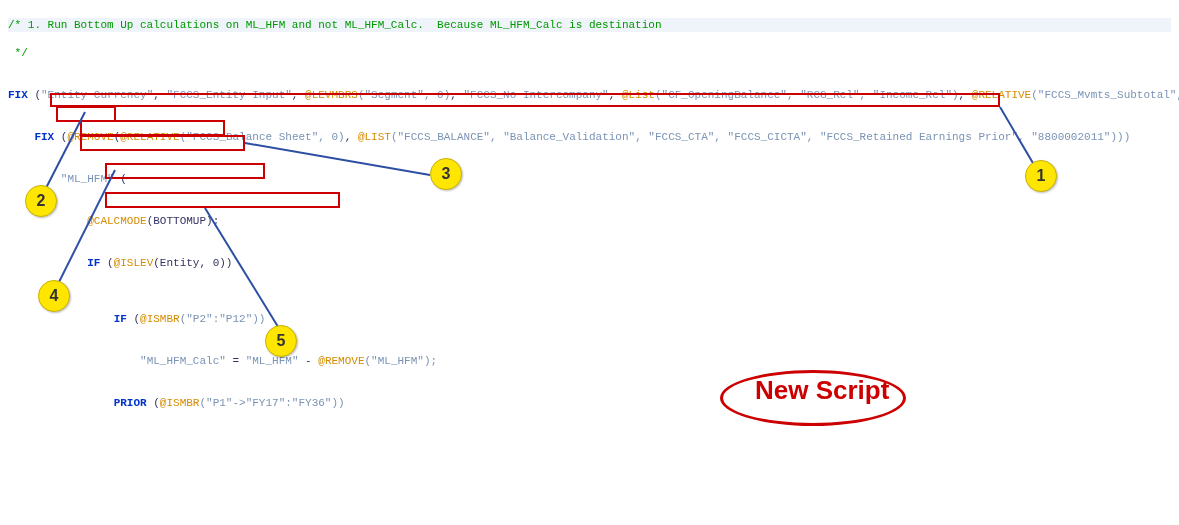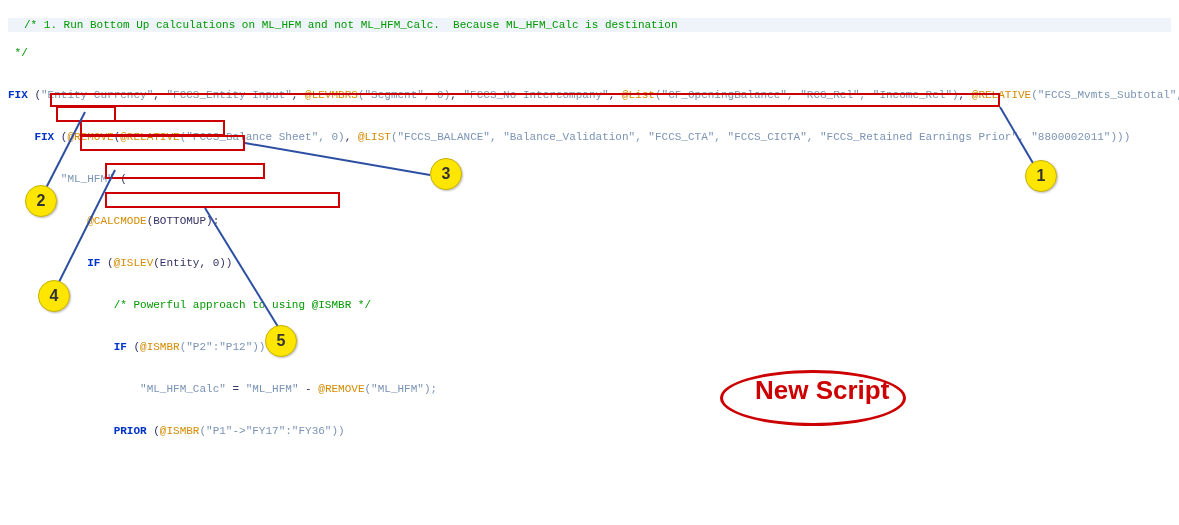--- a/index.html
+++ b/index.html
@@ -18,21 +18,20 @@
     line-height: 14px;
   }
   .code-line { display: block; min-height: 14px; }
   .c-green  { color: #009900; }
   .c-str    { color: #7a93b5; }
   .c-func   { color: #d48b00; }
   .c-kw     { color: #0033cc; font-weight: bold; font-family: Liberation Mono, monospace; }
   .c-plain  { color: #333366; }
   .highlight-line {
     background: #eef4fa;
-    padding-left: 16px;
   }
   .redbox {
     position: absolute;
     border: 2px solid #cc0000;
     box-sizing: border-box;
     pointer-events: none;
   }
   .callout {
     position: absolute;
     width: 30px;
@@ -80,21 +79,20 @@
 <span class="code-line"><span class="c-kw">FIX</span><span class="c-plain"> (</span><span class="c-str">"Entity Currency"</span><span class="c-plain">, </span><span class="c-str">"FCCS_Entity Input"</span><span class="c-plain">, </span><span class="c-func">@LEVMBRS</span><span class="c-str">("Segment", 0)</span><span class="c-plain">, </span><span class="c-str">"FCCS_No Intercompany"</span><span class="c-plain">, </span><span class="c-func">@List</span><span class="c-str">("CF_OpeningBalance", "RCG_Rcl", "Income_Rcl")</span><span class="c-plain">, </span><span class="c-func">@RELATIVE</span><span class="c-str">("FCCS_Mvmts_Subtotal", 0))</span></span>
 
 <span class="code-line"><span>    </span><span class="c-kw">FIX</span><span class="c-plain"> (</span><span class="c-func">@REMOVE</span><span class="c-plain">(</span><span class="c-func">@RELATIVE</span><span class="c-str">("FCCS_Balance Sheet", 0)</span><span class="c-plain">, </span><span class="c-func">@LIST</span><span class="c-str">("FCCS_BALANCE", "Balance_Validation", "FCCS_CTA", "FCCS_CICTA", "FCCS_Retained Earnings Prior", "8800002011")))</span></span>
 
 <span class="code-line"><span>        </span><span class="c-str">"ML_HFM"</span><span class="c-plain"> (</span></span>
 
 <span class="code-line"><span>            </span><span class="c-func">@CALCMODE</span><span class="c-plain">(BOTTOMUP);</span></span>
 
 <span class="code-line"><span>            </span><span class="c-kw">IF</span><span class="c-plain"> (</span><span class="c-func">@ISLEV</span><span class="c-plain">(Entity, 0))</span></span>
 
-<span class="code-line"><span>                </span><span class="c-green">/* Powerful approach to using @ISMBR */</span></span>
 
 <span class="code-line"><span>                </span><span class="c-kw">IF</span><span class="c-plain"> (</span><span class="c-func">@ISMBR</span><span class="c-str">("P2":"P12"))</span></span>
 
 <span class="code-line"><span>                    </span><span class="c-str">"ML_HFM_Calc"</span><span class="c-plain"> = </span><span class="c-str">"ML_HFM"</span><span class="c-plain"> - </span><span class="c-func">@REMOVE</span><span class="c-str">("ML_HFM");</span></span>
 
 <span class="code-line"><span>                </span><span class="c-kw">PRIOR</span><span class="c-plain"> (</span><span class="c-func">@ISMBR</span><span class="c-str">("P1"-&gt;"FY17":"FY36"))</span></span>
 
 
 
 

